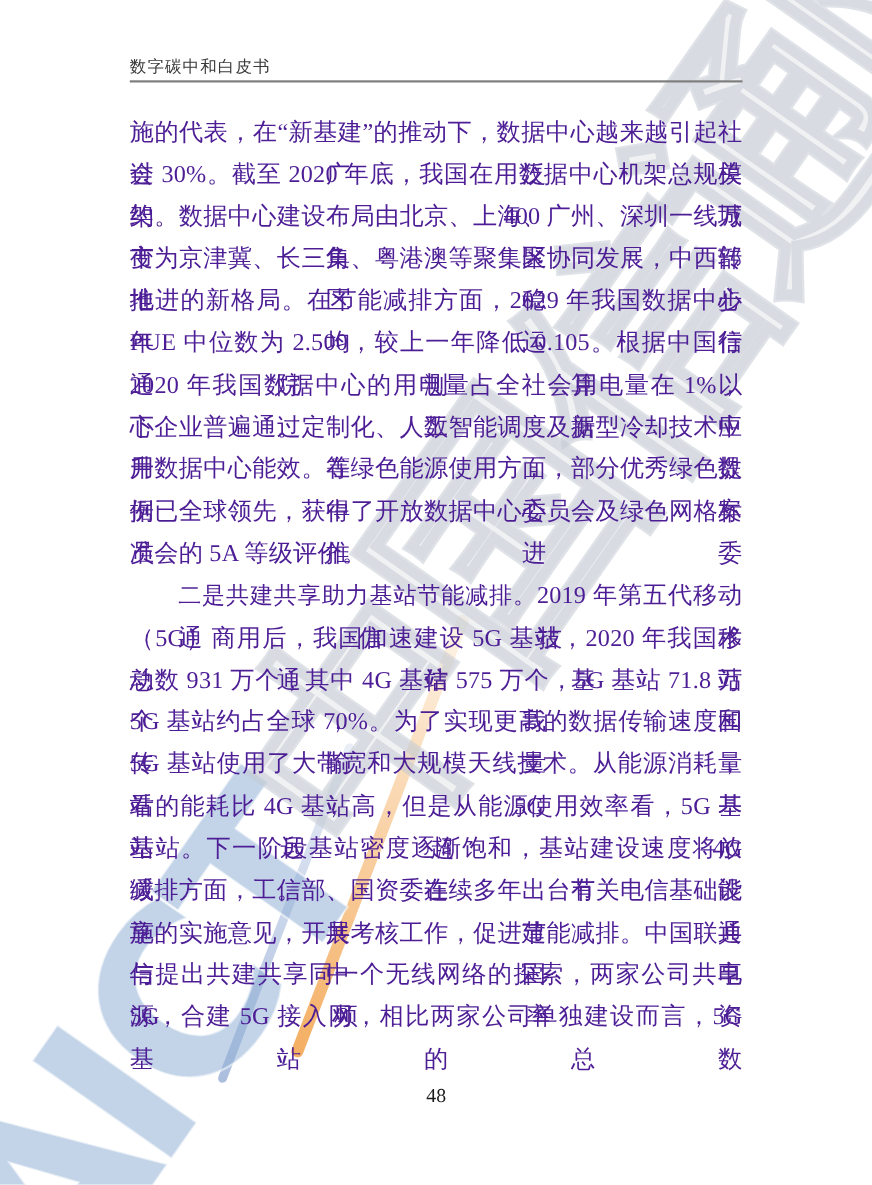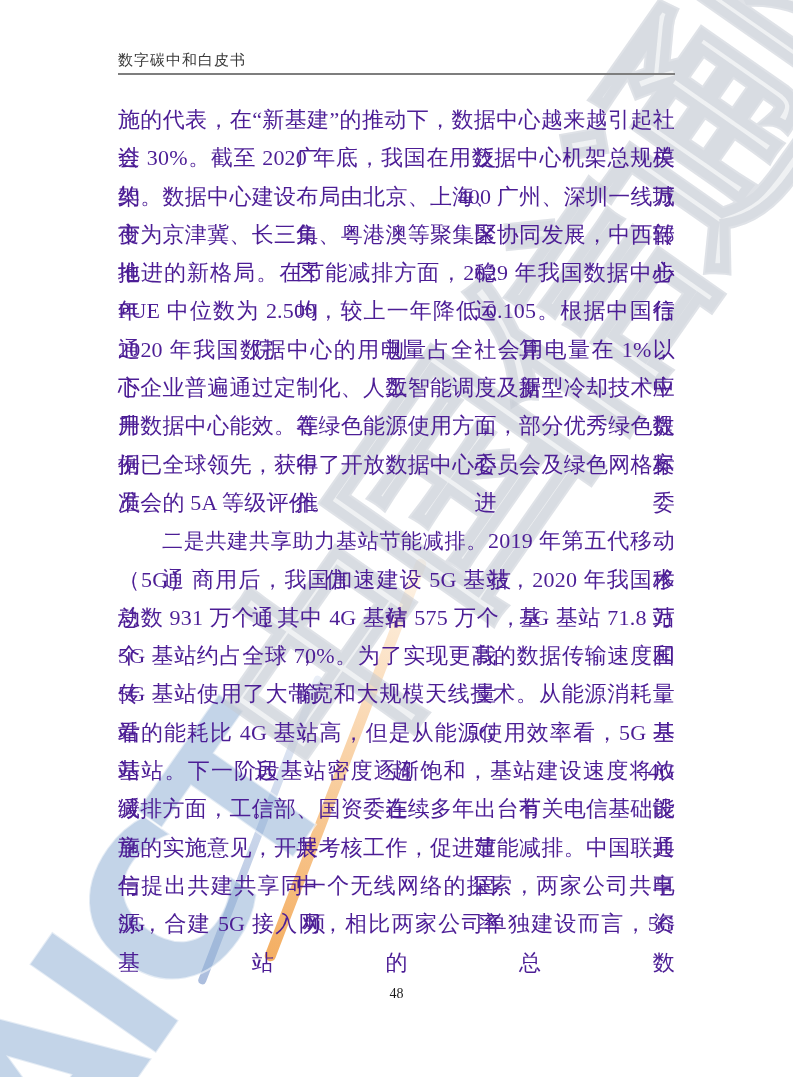--- a/index.html
+++ b/index.html
@@ -105,21 +105,21 @@
     font-size: 21px;
   }
 
   
   .page-number {
     position: absolute;
     left: 118px;
     width: 557px;
     top: 986px;
     text-align: center;
-    font-size: 14px;
+    font-size: 18px;
     color: #1b1b1b;
     z-index: 2;
   }
 </style>
 </head>
 <body>
 
 <div class="page">
 
   <div class="watermark-layer">

